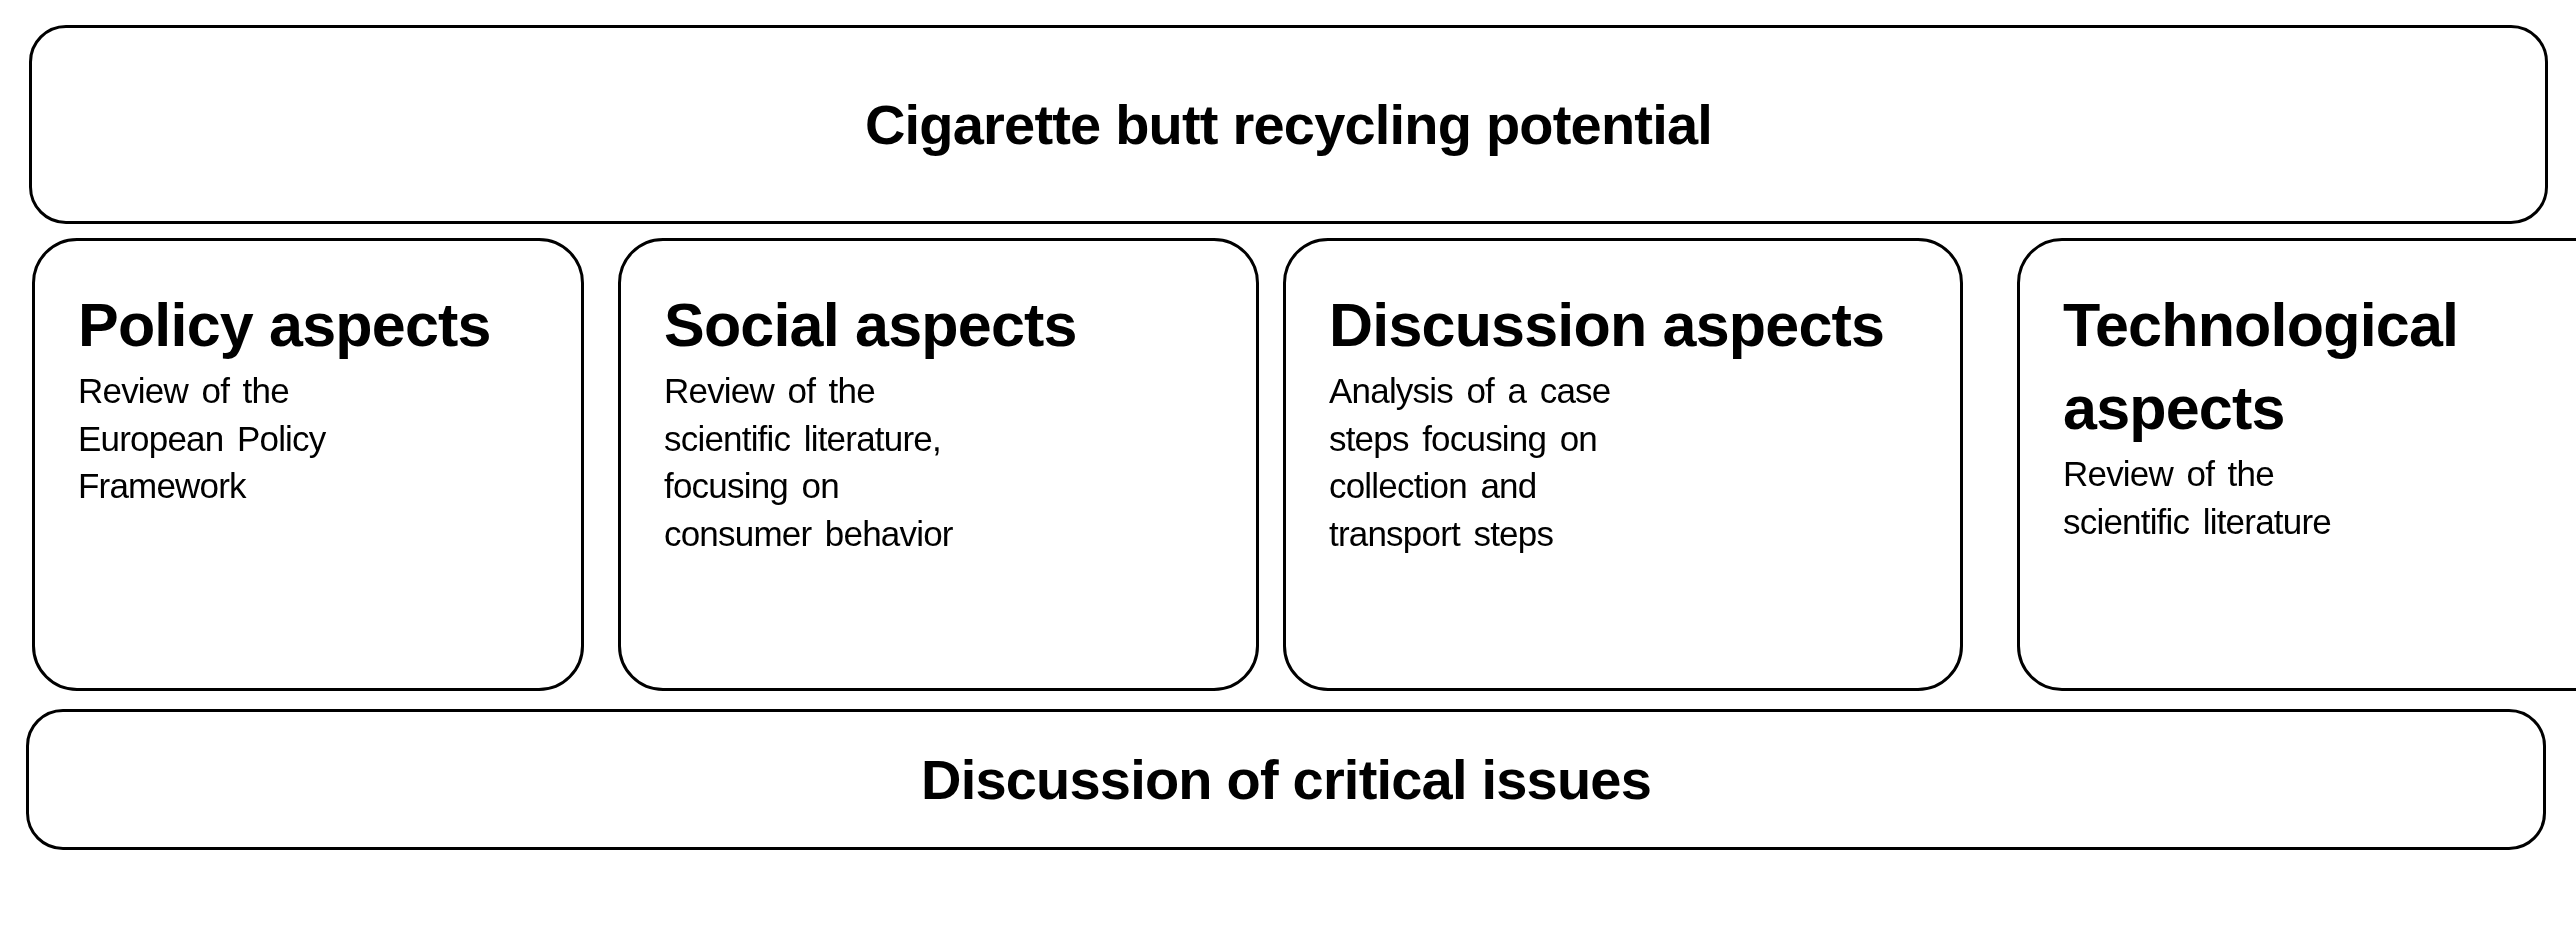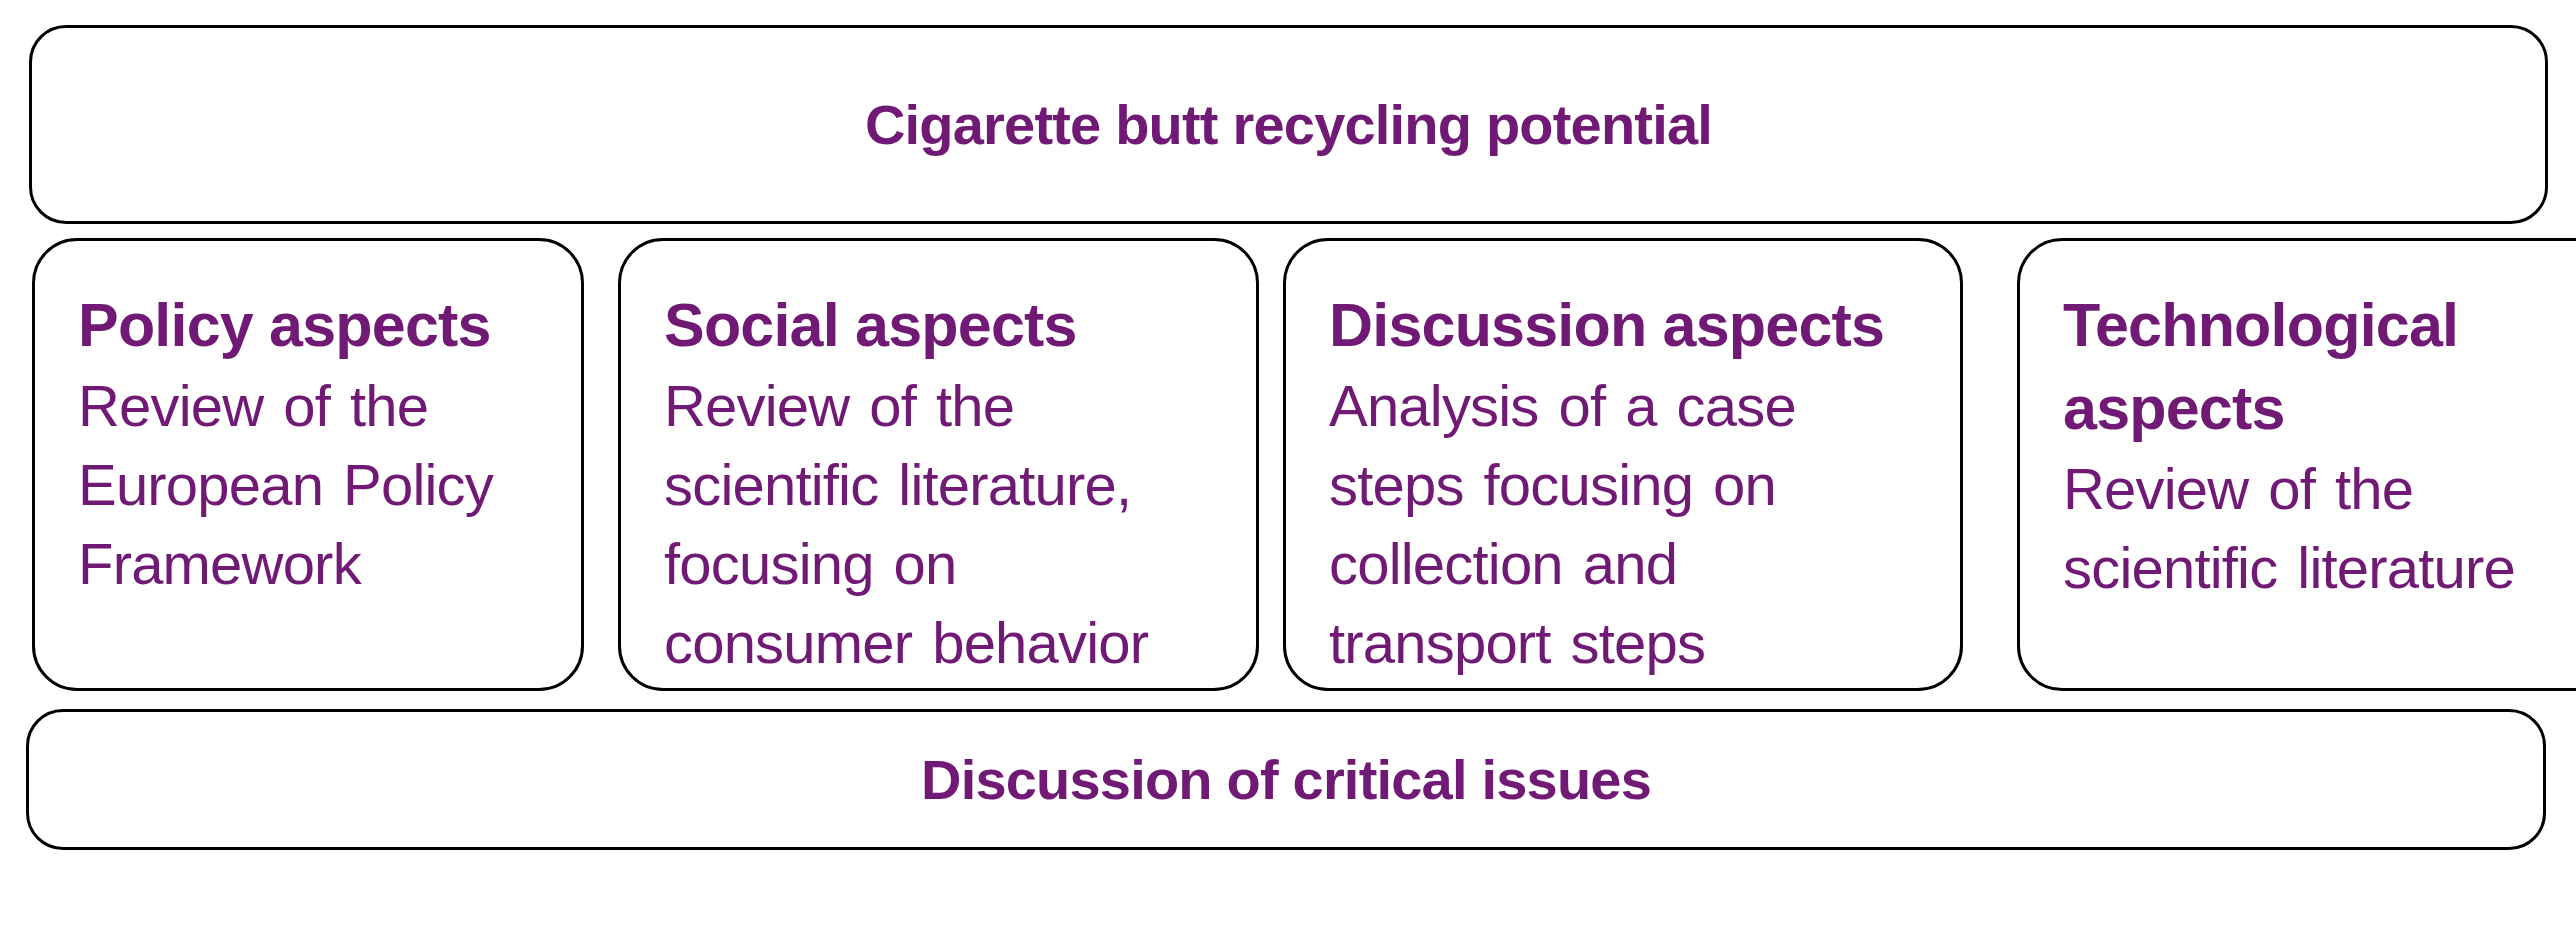--- a/index.html
+++ b/index.html
@@ -6,21 +6,21 @@
     margin: 0;
     padding: 0;
     background: #ffffff;
   }
   .canvas {
     position: relative;
     width: 2576px;
     height: 935px;
     background: #ffffff;
     font-family: "Liberation Sans", sans-serif;
-    color: #701a75;
+    color: #000000;
     overflow: hidden;
   }
   .box {
     position: absolute;
     background: #ffffff;
     border: 3.1px solid #000000;
     box-sizing: border-box;
   }
   .banner {
     border-radius: 37px;
@@ -54,21 +54,21 @@
     padding: 43px 26px 15.5px 43px;
   }
   .aspect-heading {
     font-size: 61px;
     font-weight: 700;
     letter-spacing: -0.8px;
     line-height: 1.36;
     white-space: pre-line;
   }
   .aspect-body {
-    font-size: 58px;
+    font-size: 35px;
     font-weight: 400;
     letter-spacing: -0.8px;
     line-height: 1.36;
     white-space: pre-line;
     word-spacing: 4.6px;
   }
   .aspect.policy        { left: 32px;   width: 552px; }
   .aspect.social        { left: 618px;  width: 641px; }
   .aspect.operational   { left: 1283px; width: 680px; }
   .aspect.technological { left: 2017px; width: 604px; }

